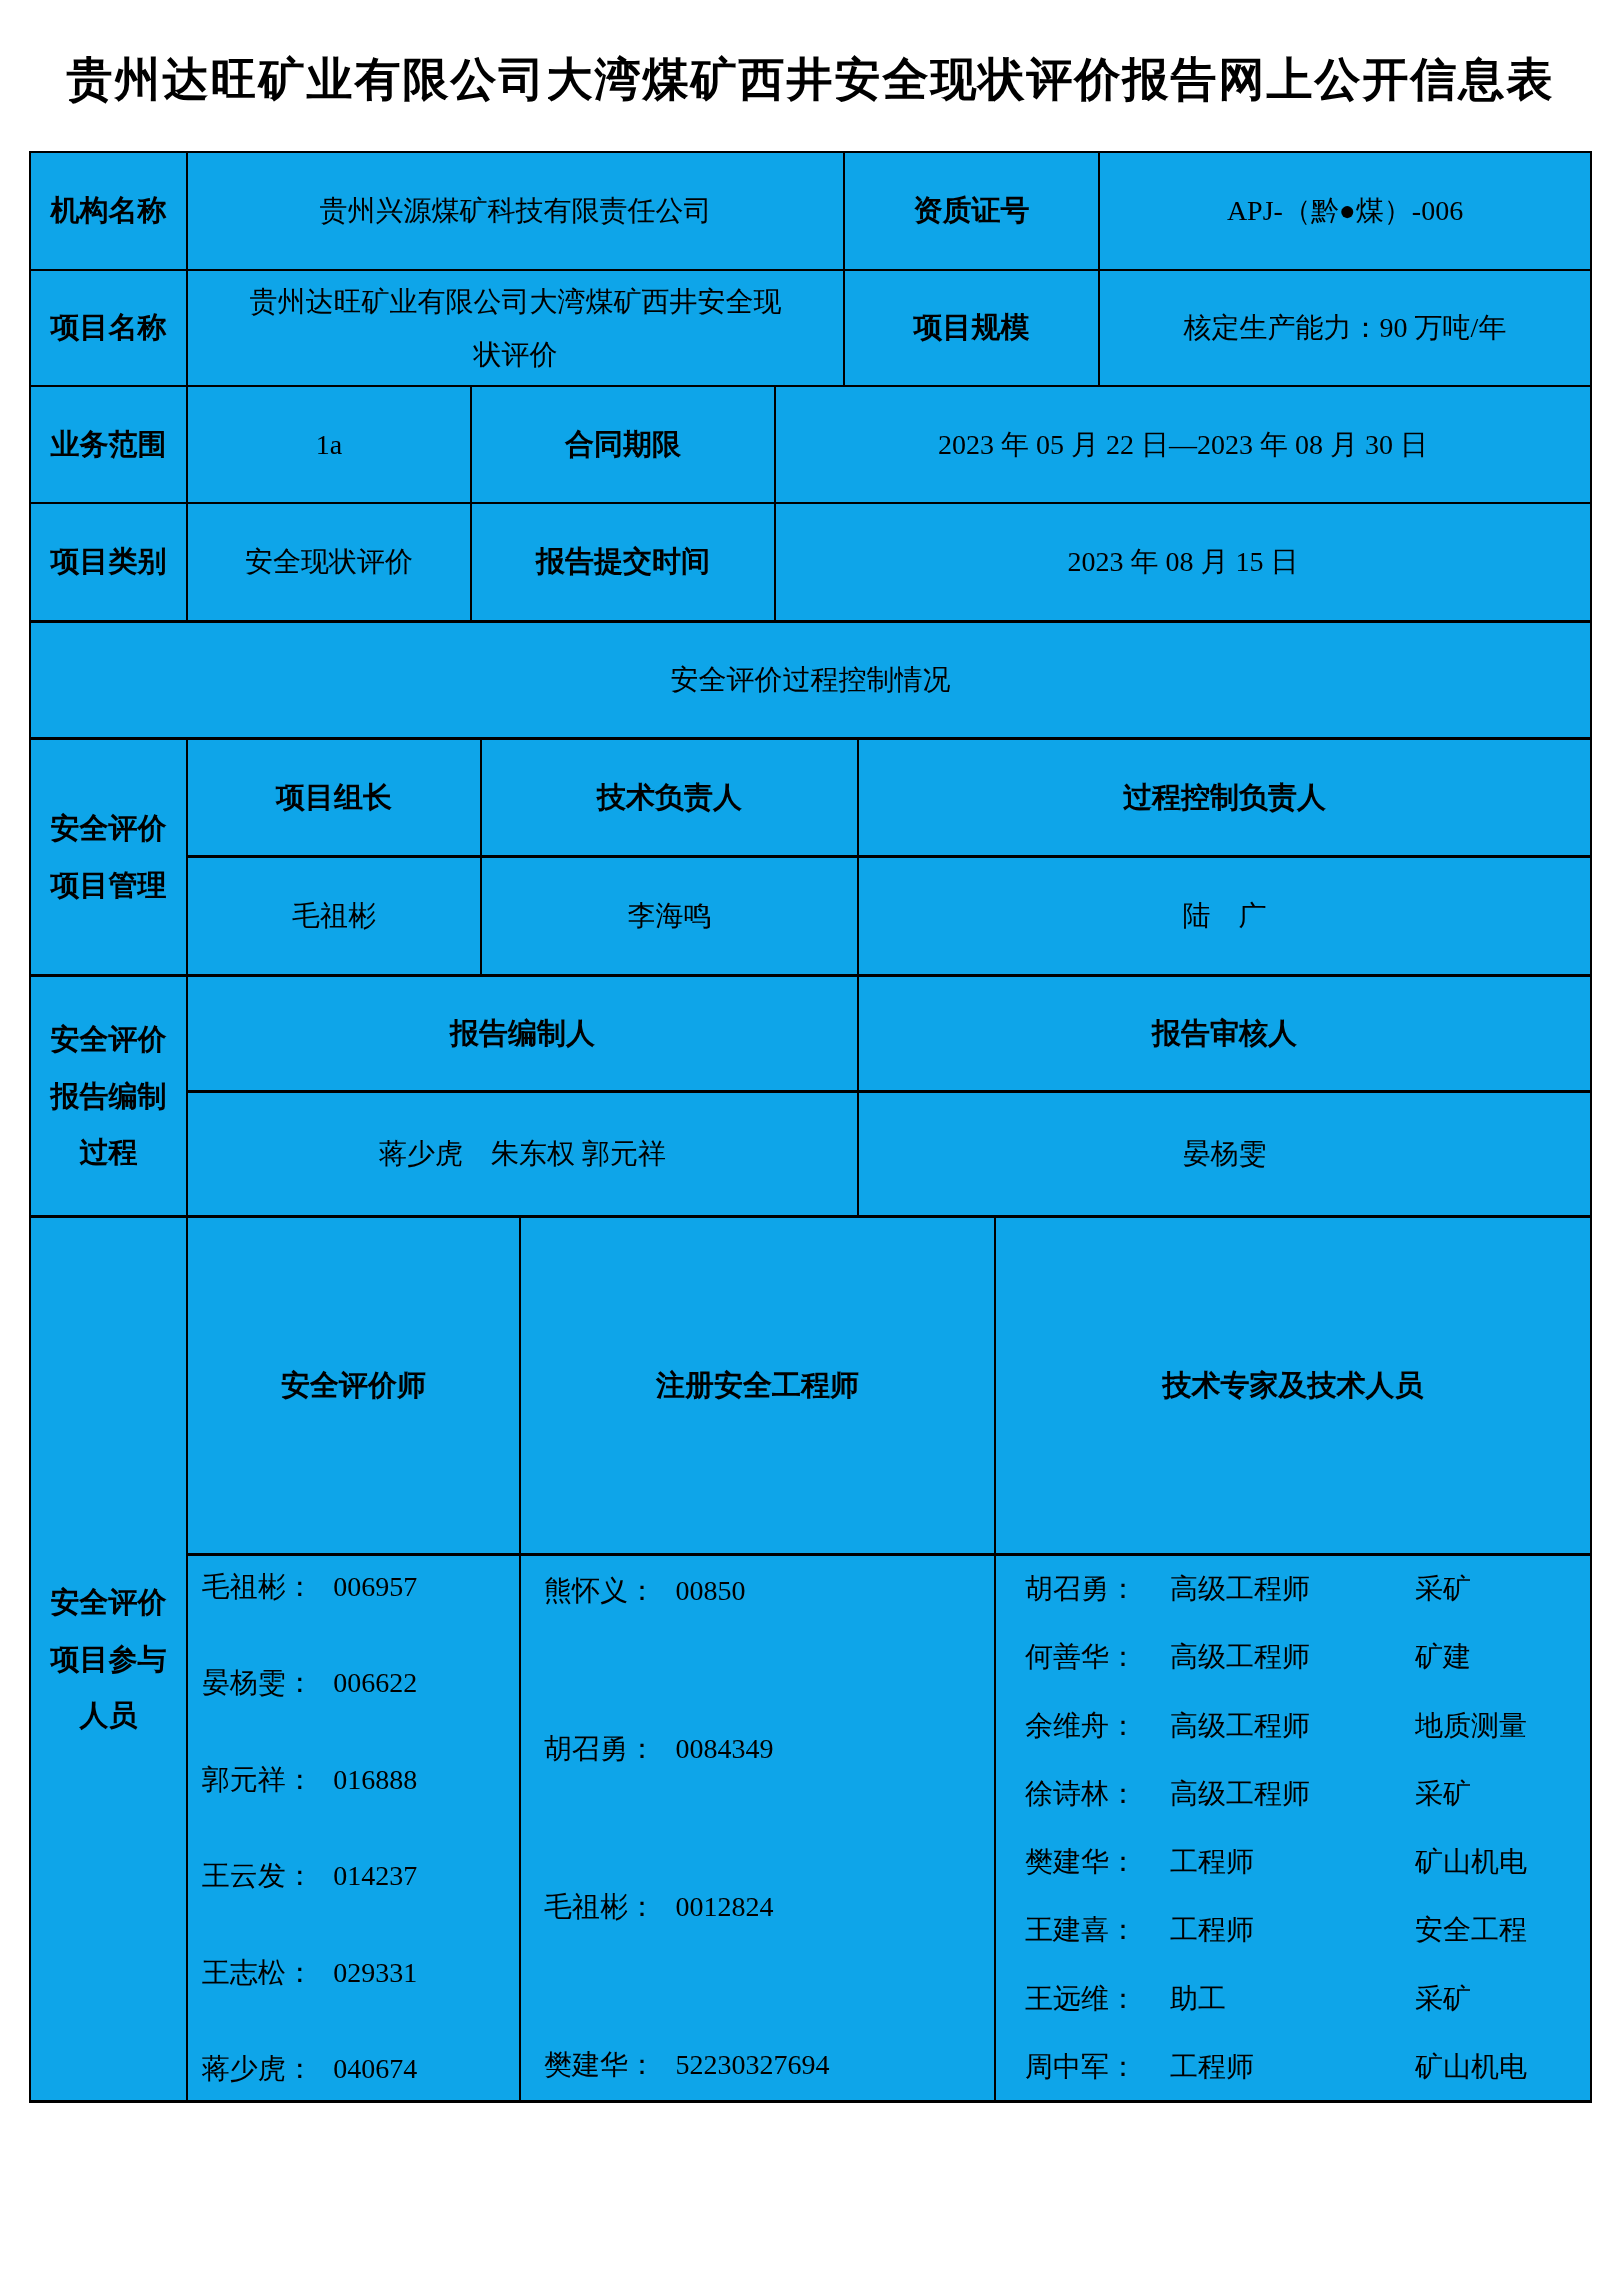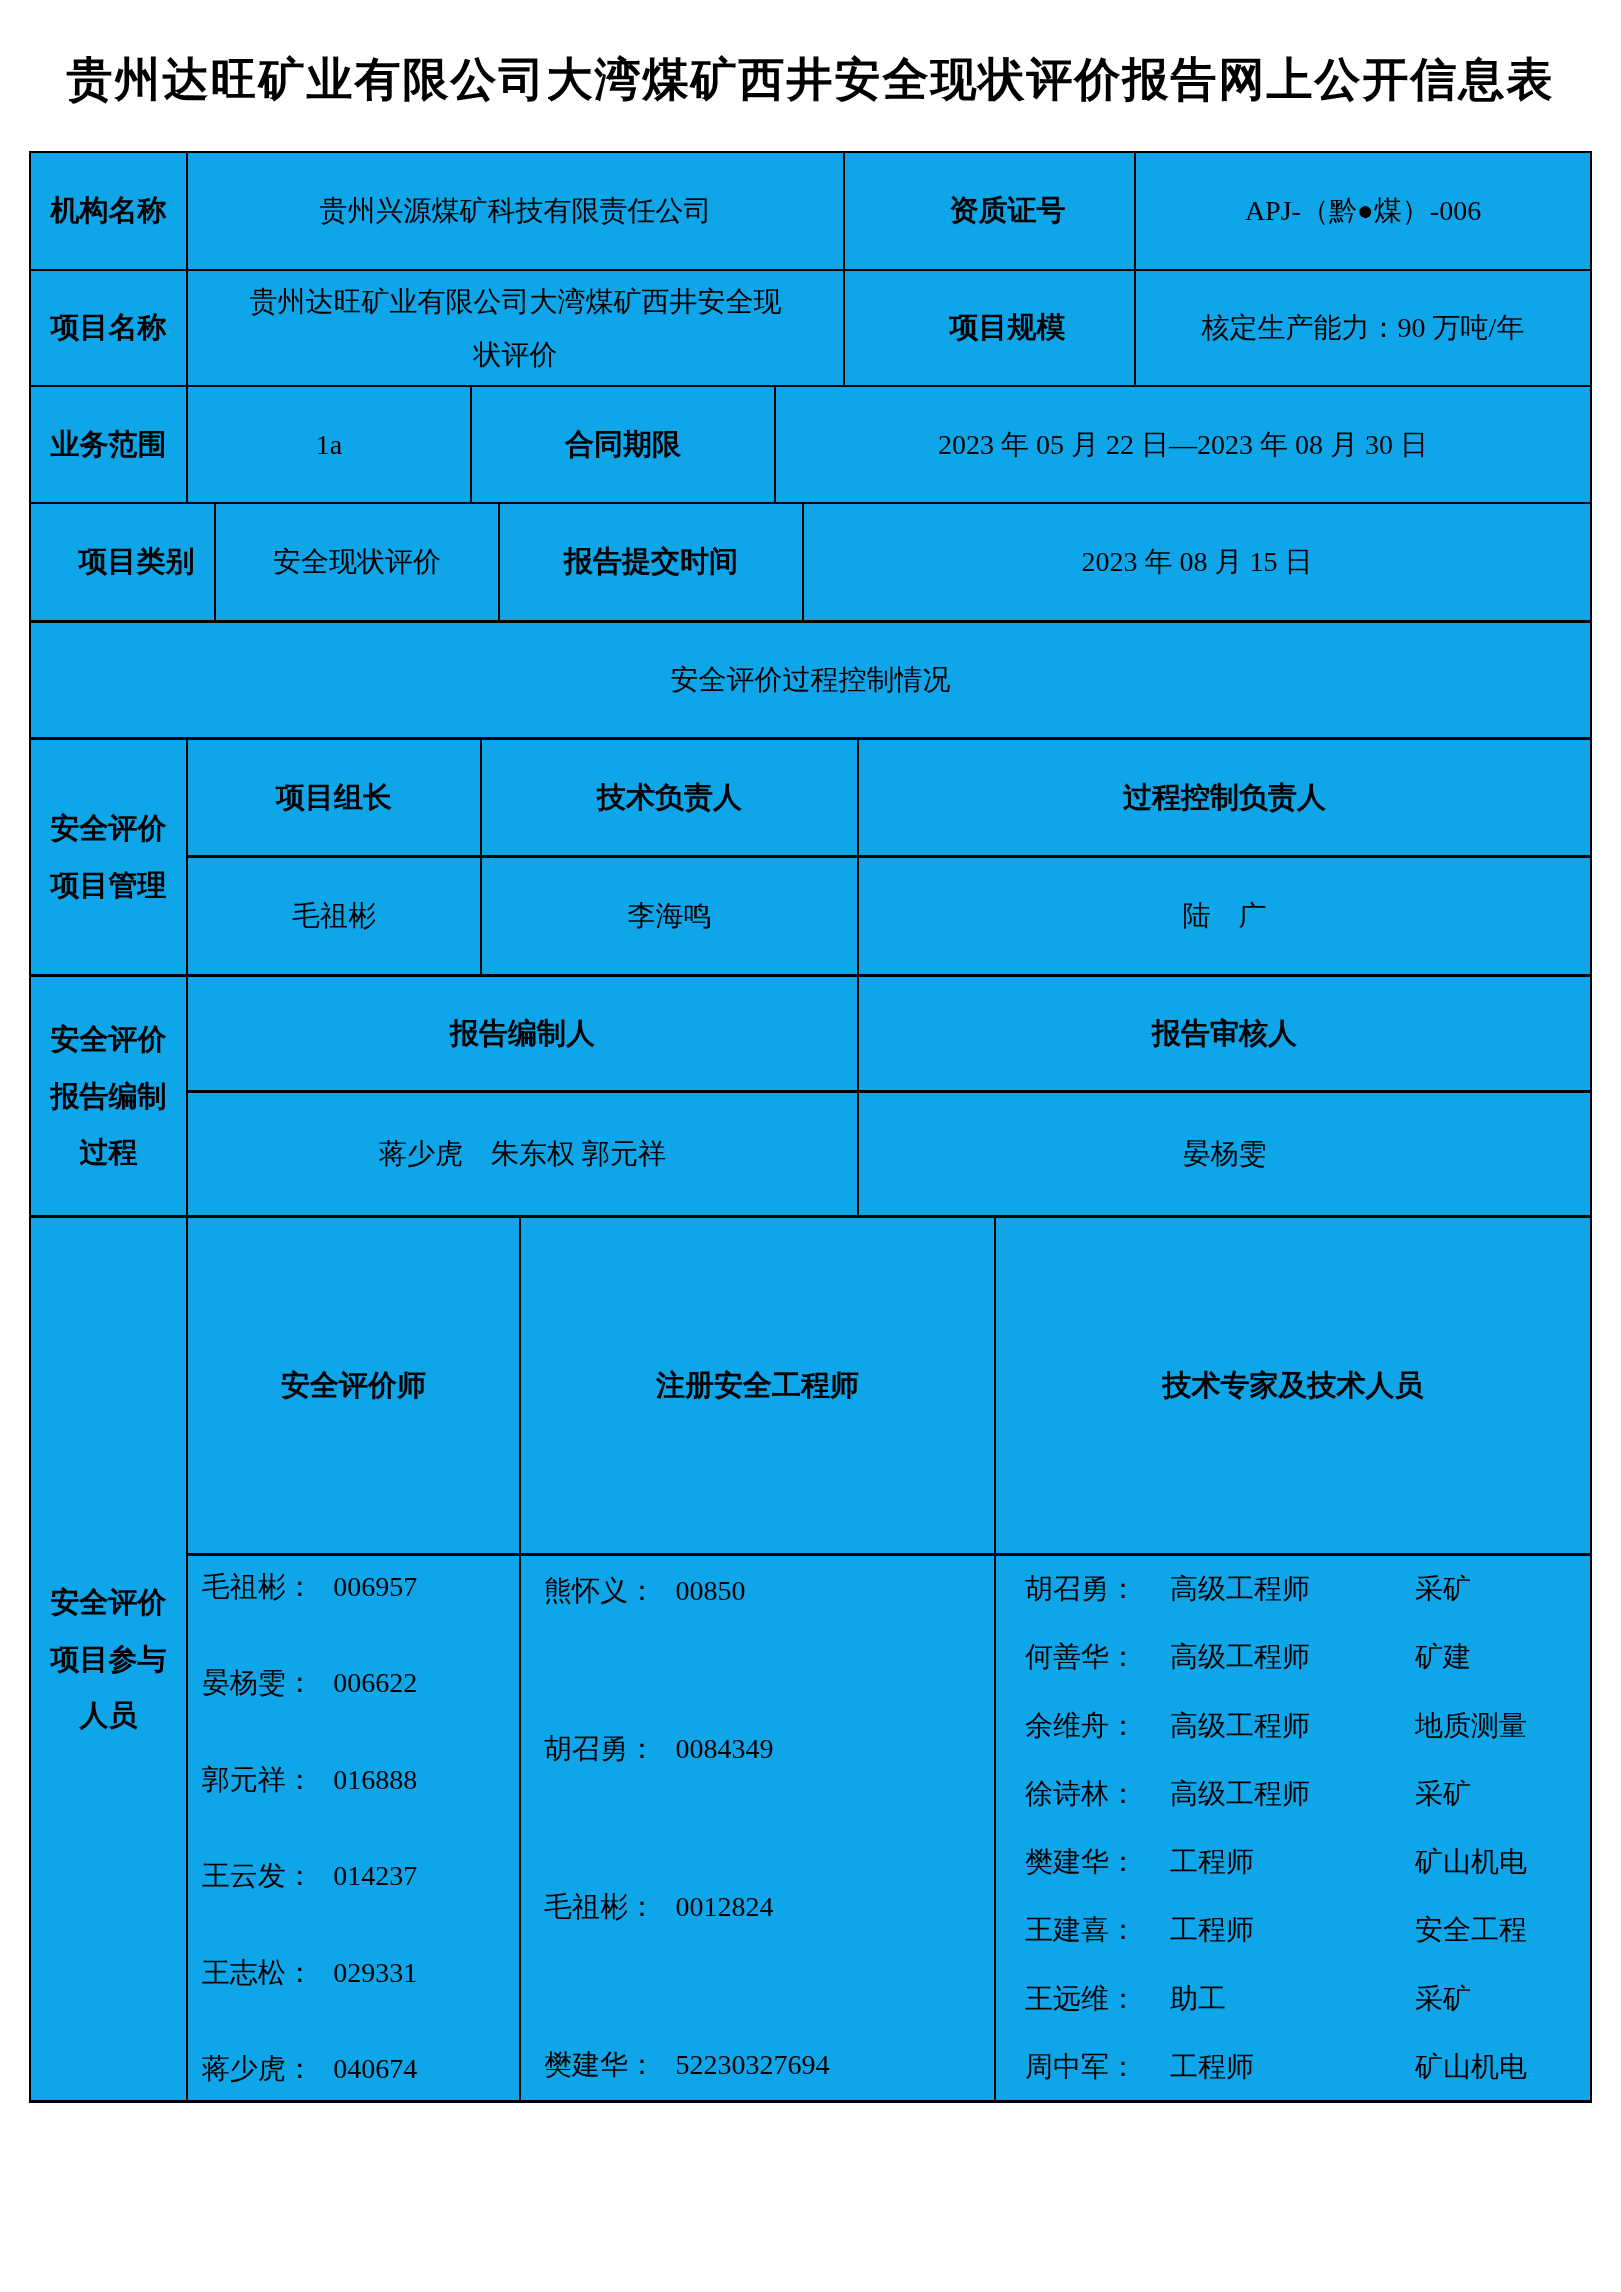--- a/index.html
+++ b/index.html
@@ -43,21 +43,21 @@
     overflow:hidden;
   }
   .cell:last-child { border-right:none; }
   .cell.label { font-weight:700; font-size:29px; }
   .cell.head  { font-weight:700; font-size:29px; }
   .pre { white-space:pre-line; line-height:1.9; }
 
   
   .w160 { width:157px; flex:none; }
   .w670 { width:657px; flex:none; }
-  .w260 { width:255px; flex:none;margin-left:36px; }
+  .w260 { width:255px; flex:none; }
   .w290 { width:284px; flex:none; }
   .w310 { width:304px; flex:none; }
   .w300 { width:294px; flex:none; }
   .w385 { width:377px; flex:none; }
   .w685 { width:671px; flex:none; }
   .w340 { width:333px; flex:none; }
   .w485 { width:475px; flex:none; }
   .grow { flex:1 1 auto; }
 
   
@@ -71,21 +71,21 @@
     font-weight:700; font-size:29px;
     text-align:center; white-space:pre-line; line-height:1.95;
   }
   .section-body { flex:1 1 auto; display:flex; flex-direction:column; }
   .srow { display:flex; width:100%; border-bottom:2px solid #000; }
   .srow.bb4 { border-bottom-width:3.9px;justify-content:space-between; }
   .srow:last-child { border-bottom:none; }
 
   
   .h120 { height:118px; } .h118 { height:116px; } .h119 { height:117px; }
-  .h121 { height:119px;padding-left:28px; } .h124 { height:122px; }
+  .h121 { height:119px; } .h124 { height:122px; }
   .h345 { height:338px; } .h555 { height:544px; }
 
   
   .people-list {
     display:flex; flex-direction:column; justify-content:space-between;
     height:100%; width:100%;
     padding-left:13.7px;
   }
   .people-list.pad20 { padding-left:23px; }
   .people-list.pad30 { padding-left:29px; }

